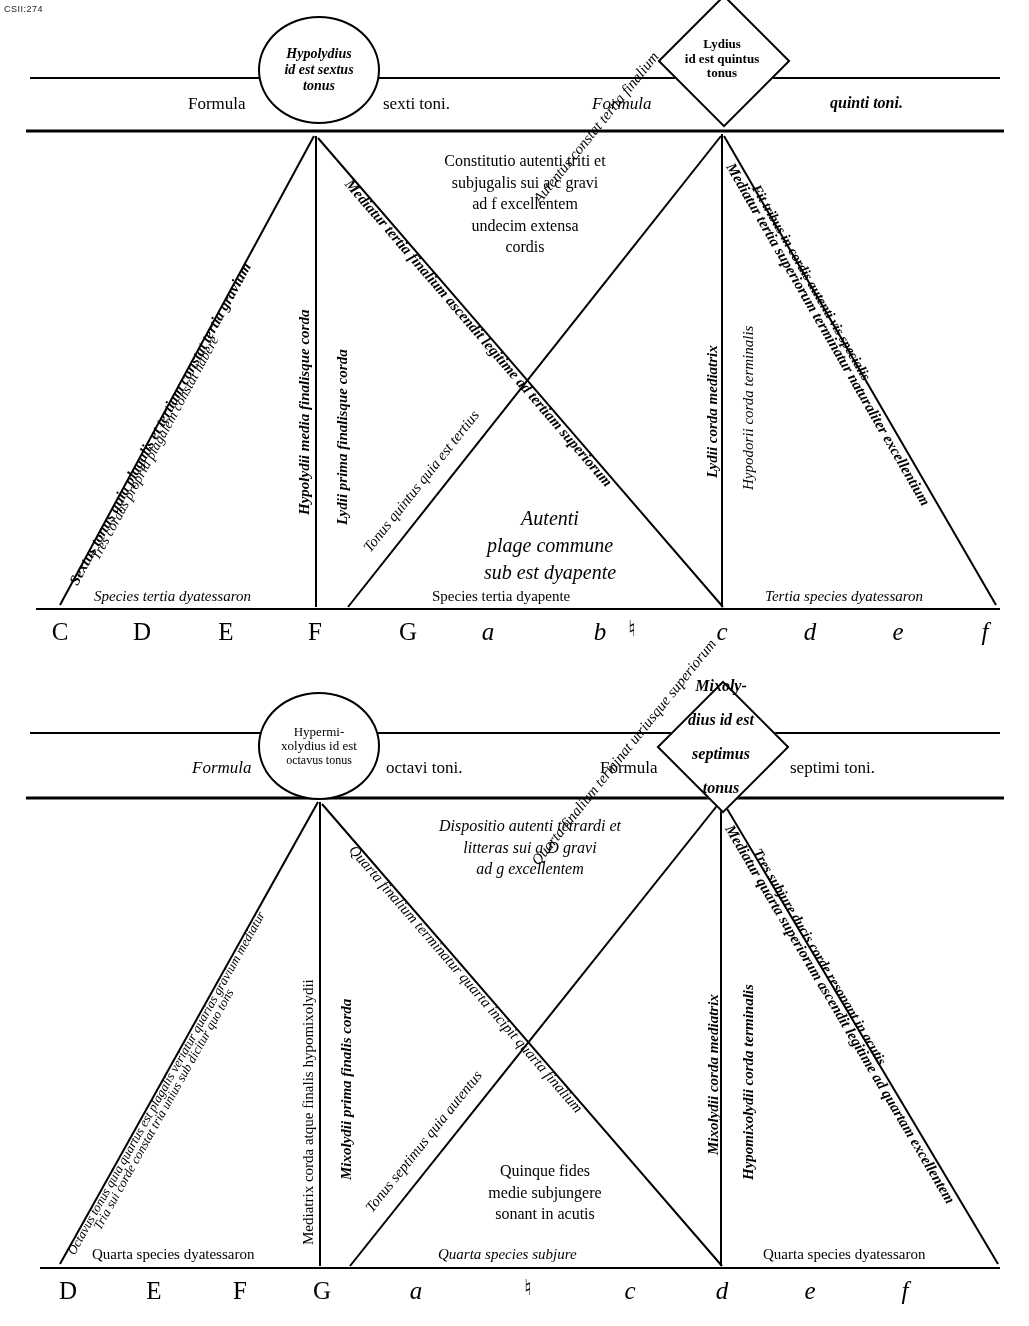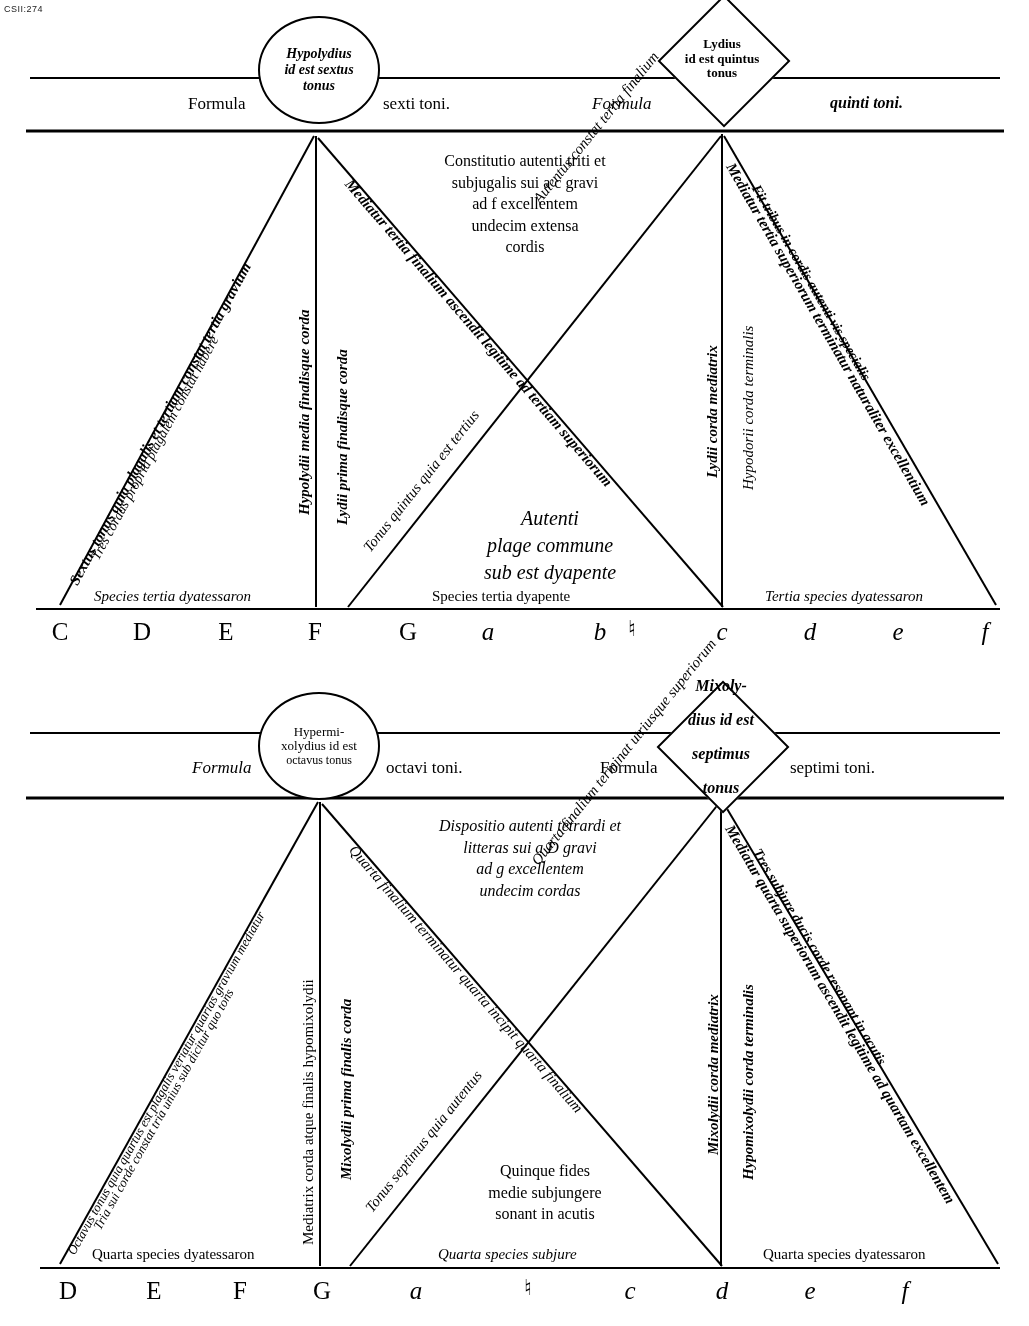--- a/index.html
+++ b/index.html
@@ -157,21 +157,20 @@
 
   <div class="lbl ital" style="left:192px;top:98px;font-size:17px;">Formula</div>
   <div class="lbl" style="left:386px;top:98px;font-size:17px;">octavi toni.</div>
   <div class="lbl" style="left:600px;top:98px;font-size:17px;">Formula</div>
   <div class="lbl" style="left:790px;top:98px;font-size:17px;">septimi toni.</div>
 
   <div class="center-block ital" style="left:400px;top:155px;width:260px;font-size:16px;">
     <div>Dispositio autenti tetrardi et</div>
     <div>litteras sui a D gravi</div>
     <div>ad g excellentem</div>
-    <div>undecim cordas</div>
   </div>
 
   <div class="center-block" style="left:420px;top:500px;width:250px;font-size:16px;">
     <div>Quinque fides</div>
     <div>medie subjungere</div>
     <div>sonant in acutis</div>
   </div>
 
   <div class="rot ital" style="left:64px;top:590px;transform:rotate(-60.8deg);font-size:13px;">Octavus tonus quia quartus est plagalis veriatur quarias gravium mediatur</div>
   <div class="rot ital" style="left:90px;top:565px;transform:rotate(-60.8deg);font-size:13px;">Tria sui corde constat tria unius sub dicitur quo tons</div>

